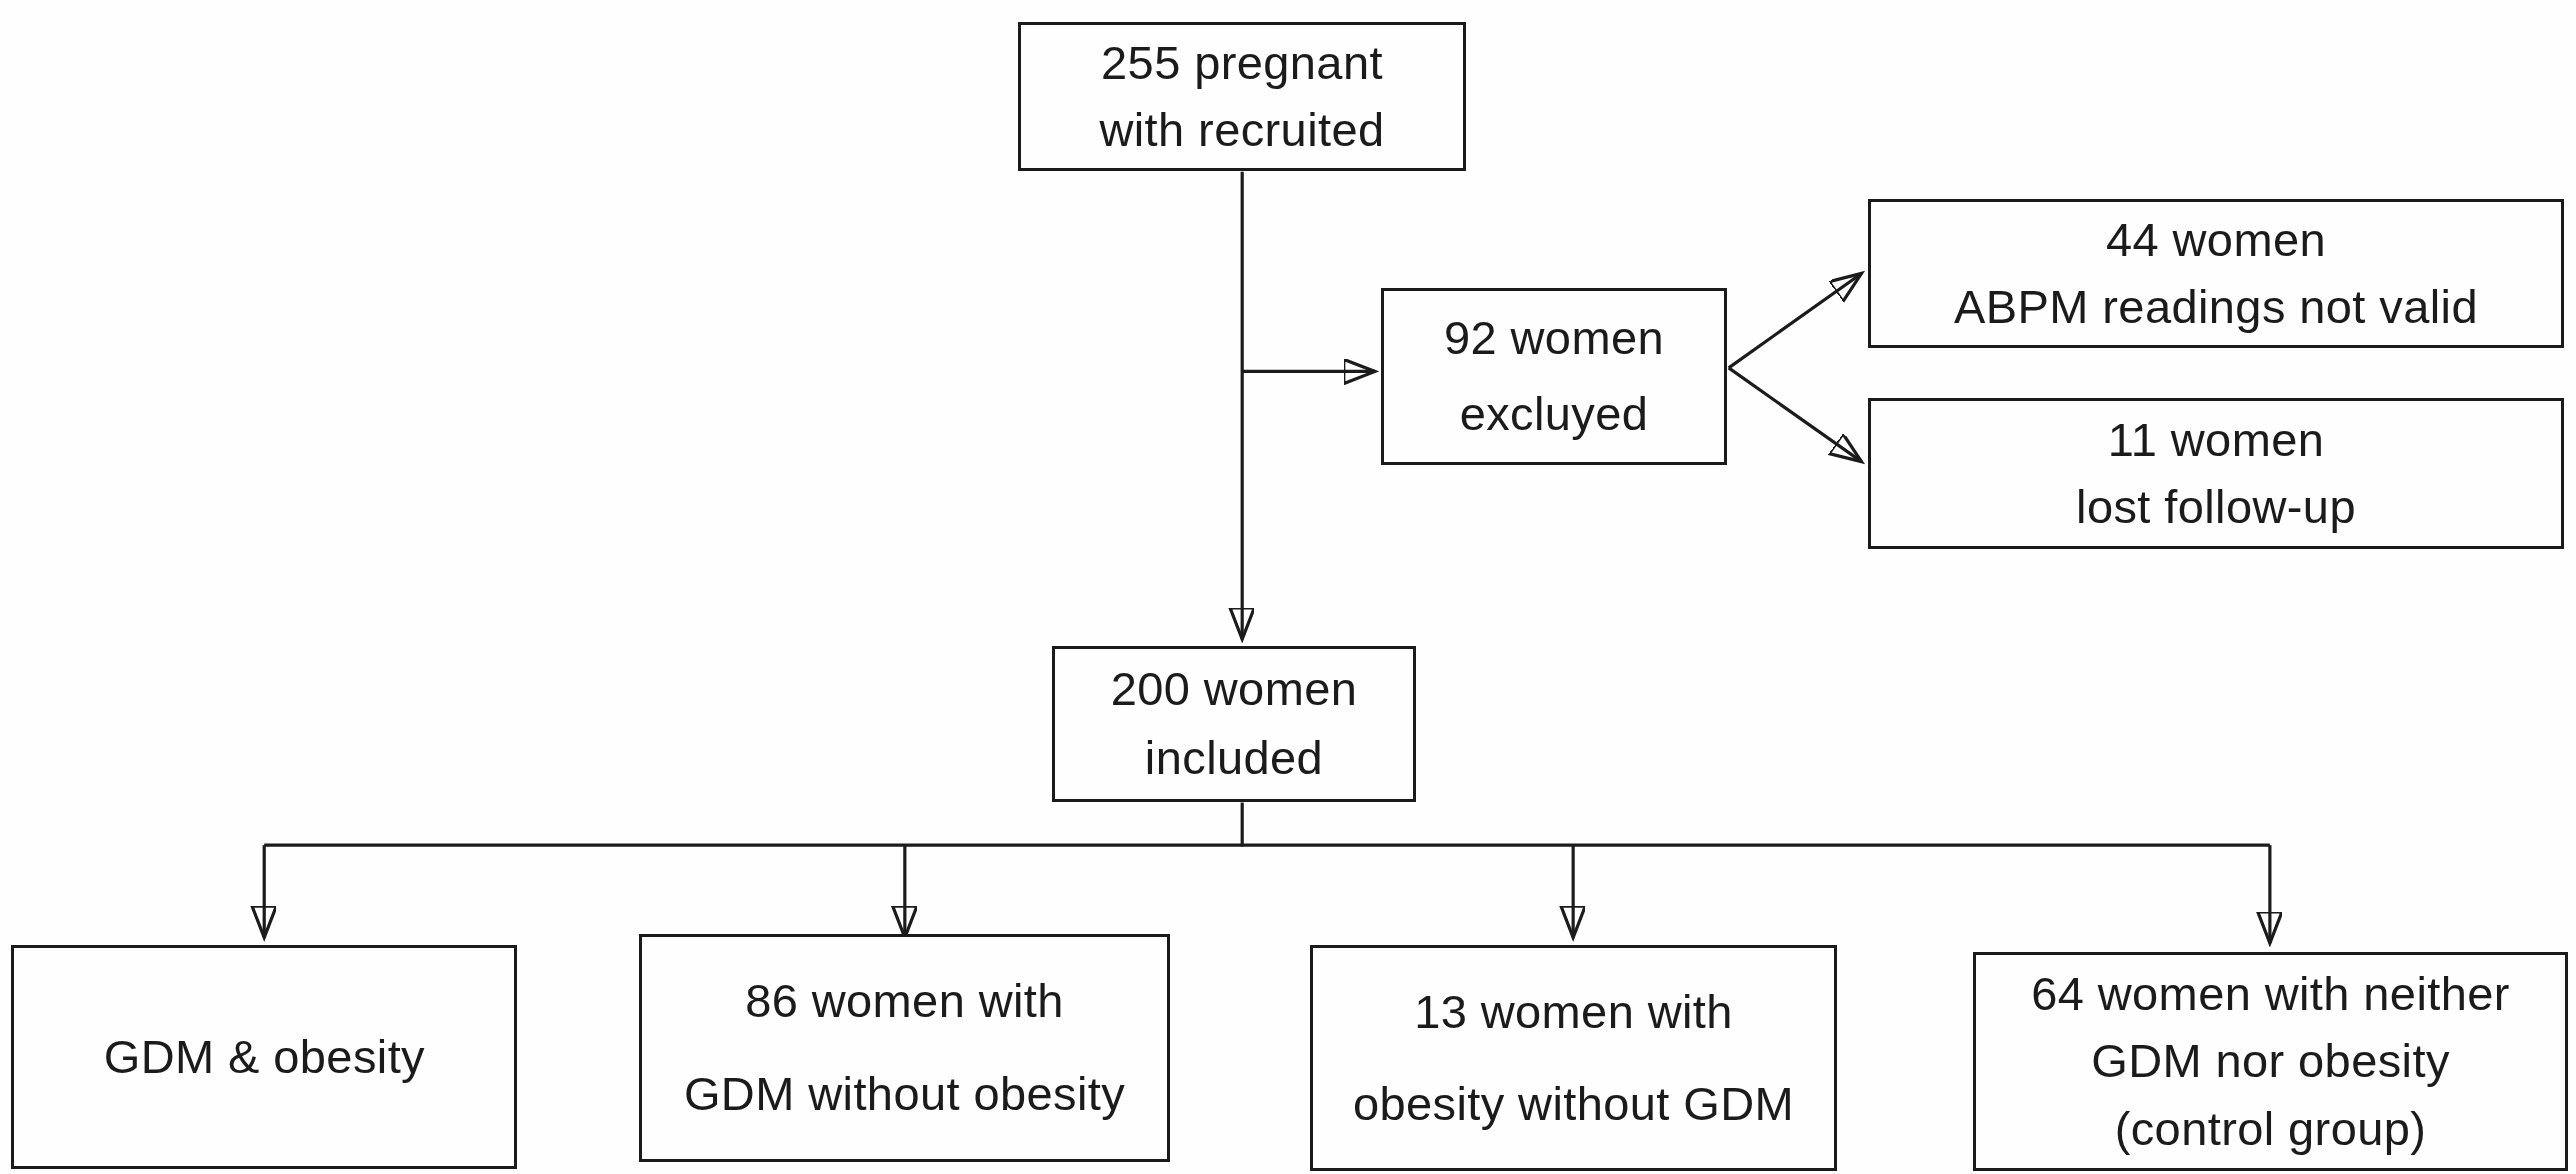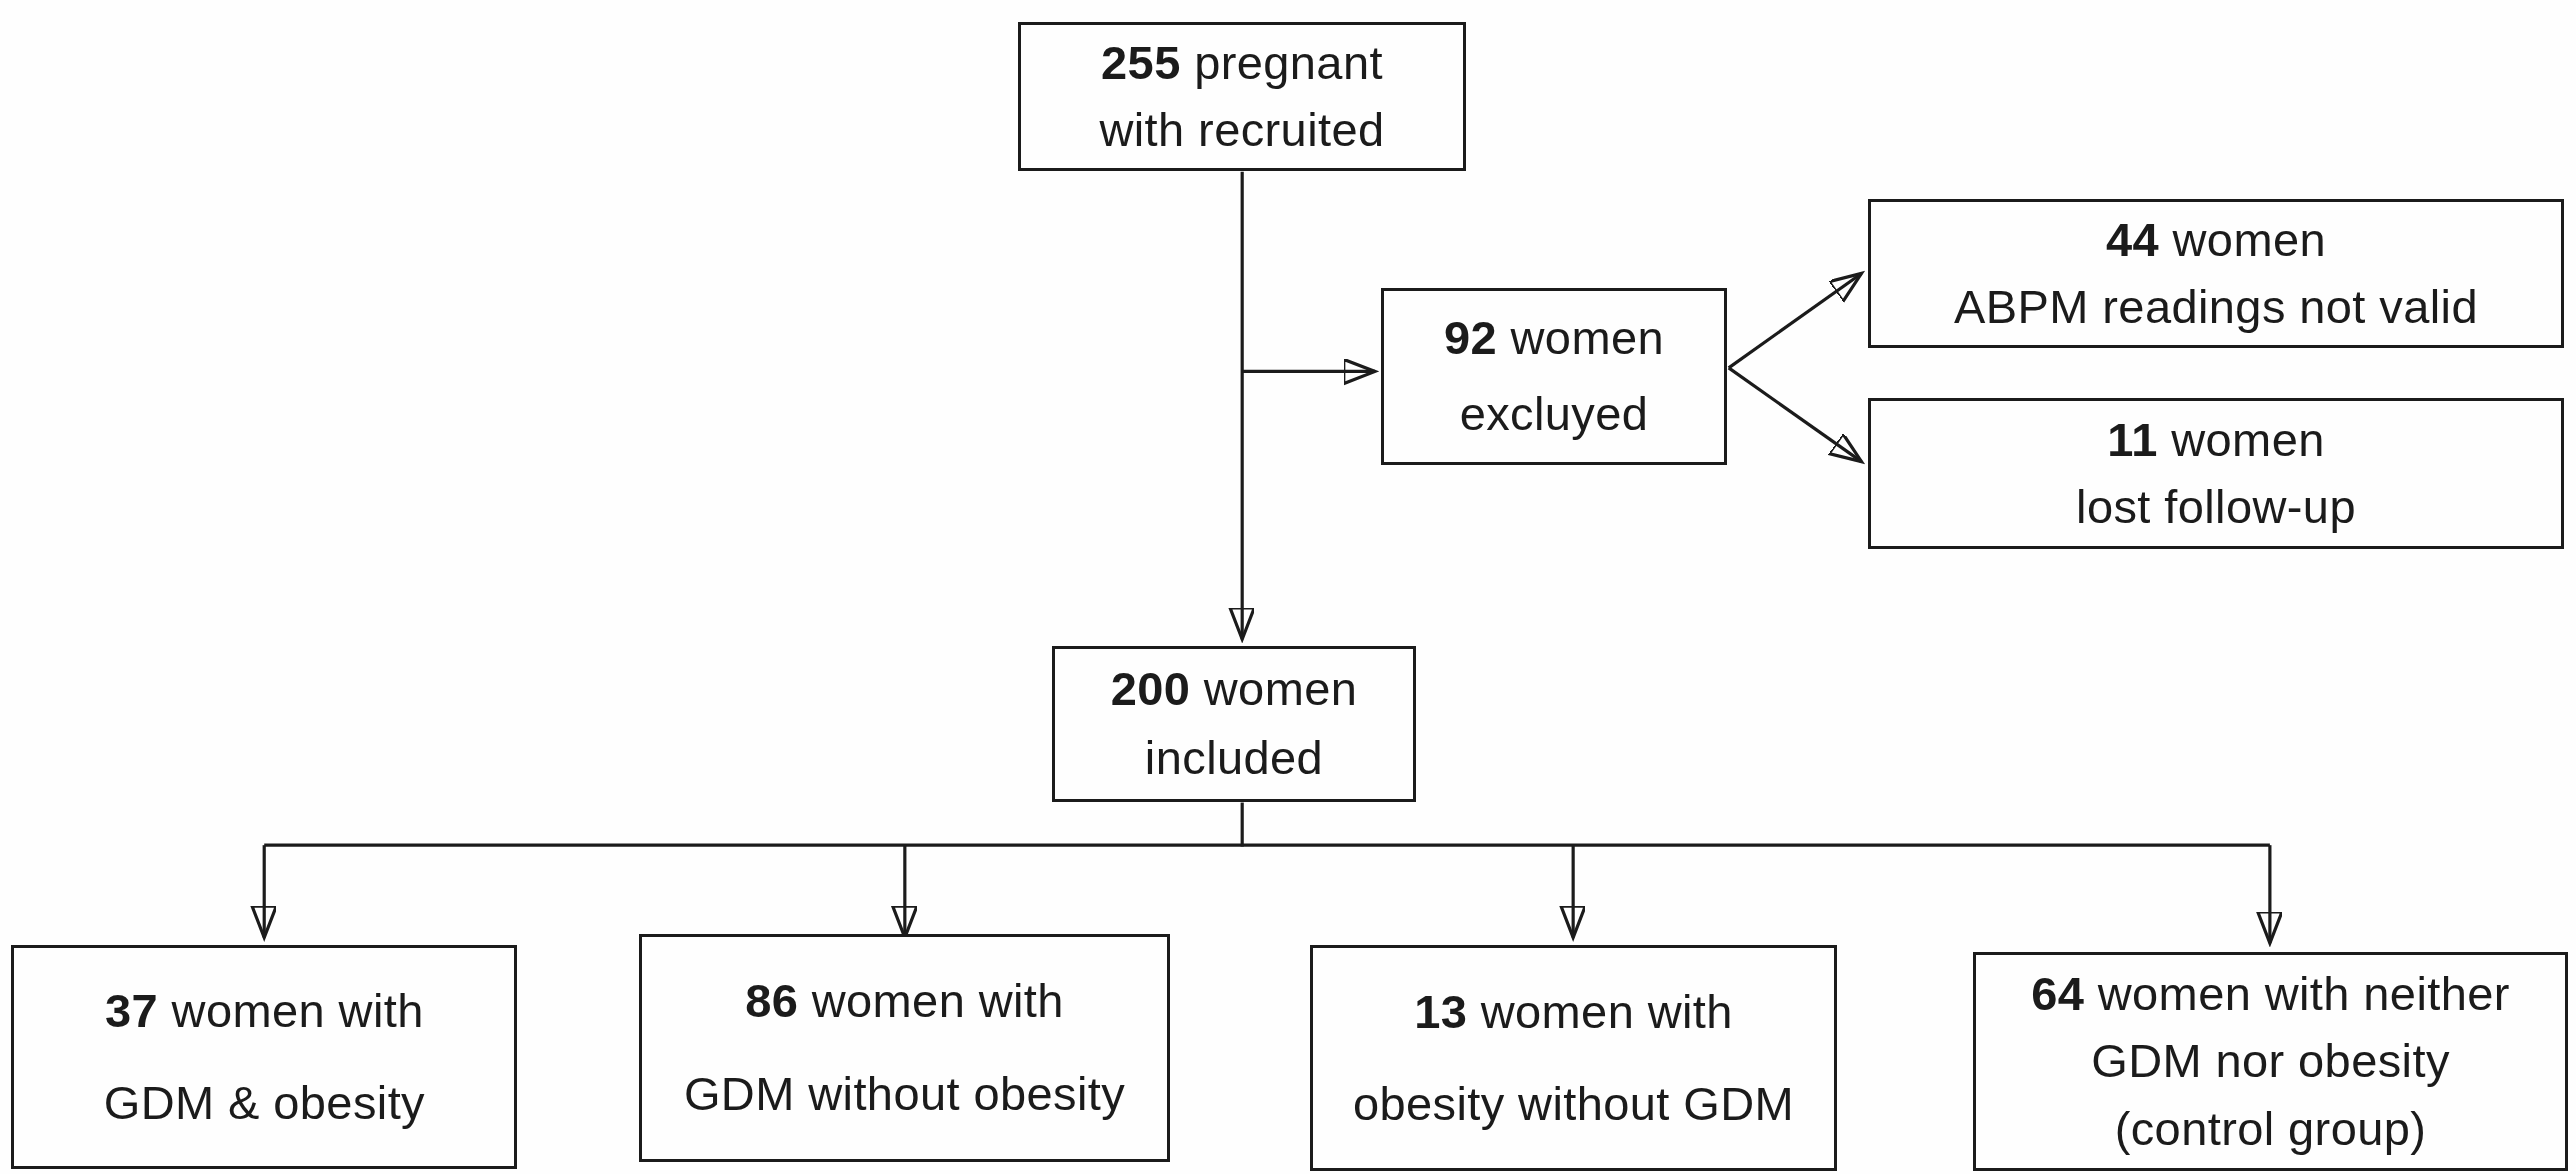--- a/index.html
+++ b/index.html
@@ -42,21 +42,21 @@
     align-items: center;
     text-align: center;
   }
   .bline {
     font-size: 47px;
     line-height: 1.2;
     white-space: nowrap;
     letter-spacing: 0.4px;
   }
   .num {
-    font-weight: 700;
+    font-weight: 400;
     text-align: right;
   }
 </style>
 </head>
 <body>
 
 <div id="canvas">
 
   <svg id="connectors" viewBox="0 0 3627 1653" xmlns="http://www.w3.org/2000/svg">
     <defs>
@@ -95,21 +95,20 @@
     <div class="bline"><span class="num">11</span><span> women</span></div>
     <div class="bline"><span>lost follow-up</span></div>
   </div>
 
   <div class="box" style="left:1052px; top:646px; width:364px; height:156px">
     <div class="bline"><span class="num">200</span><span> women</span></div>
     <div class="bline"><span>included</span></div>
   </div>
 
   <div class="box" style="left:11.4px; top:945px; width:506px; height:224px">
-    <div class="bline"><span class="num">37</span><span> women with</span></div>
     <div class="bline"><span>GDM &amp; obesity</span></div>
   </div>
 
   <div class="box" style="left:639px; top:934px; width:531px; height:228px">
     <div class="bline"><span class="num">86</span><span> women with</span></div>
     <div class="bline"><span>GDM without obesity</span></div>
   </div>
 
   <div class="box" style="left:1310px; top:945px; width:527px; height:226px">
     <div class="bline"><span class="num">13</span><span> women with</span></div>

